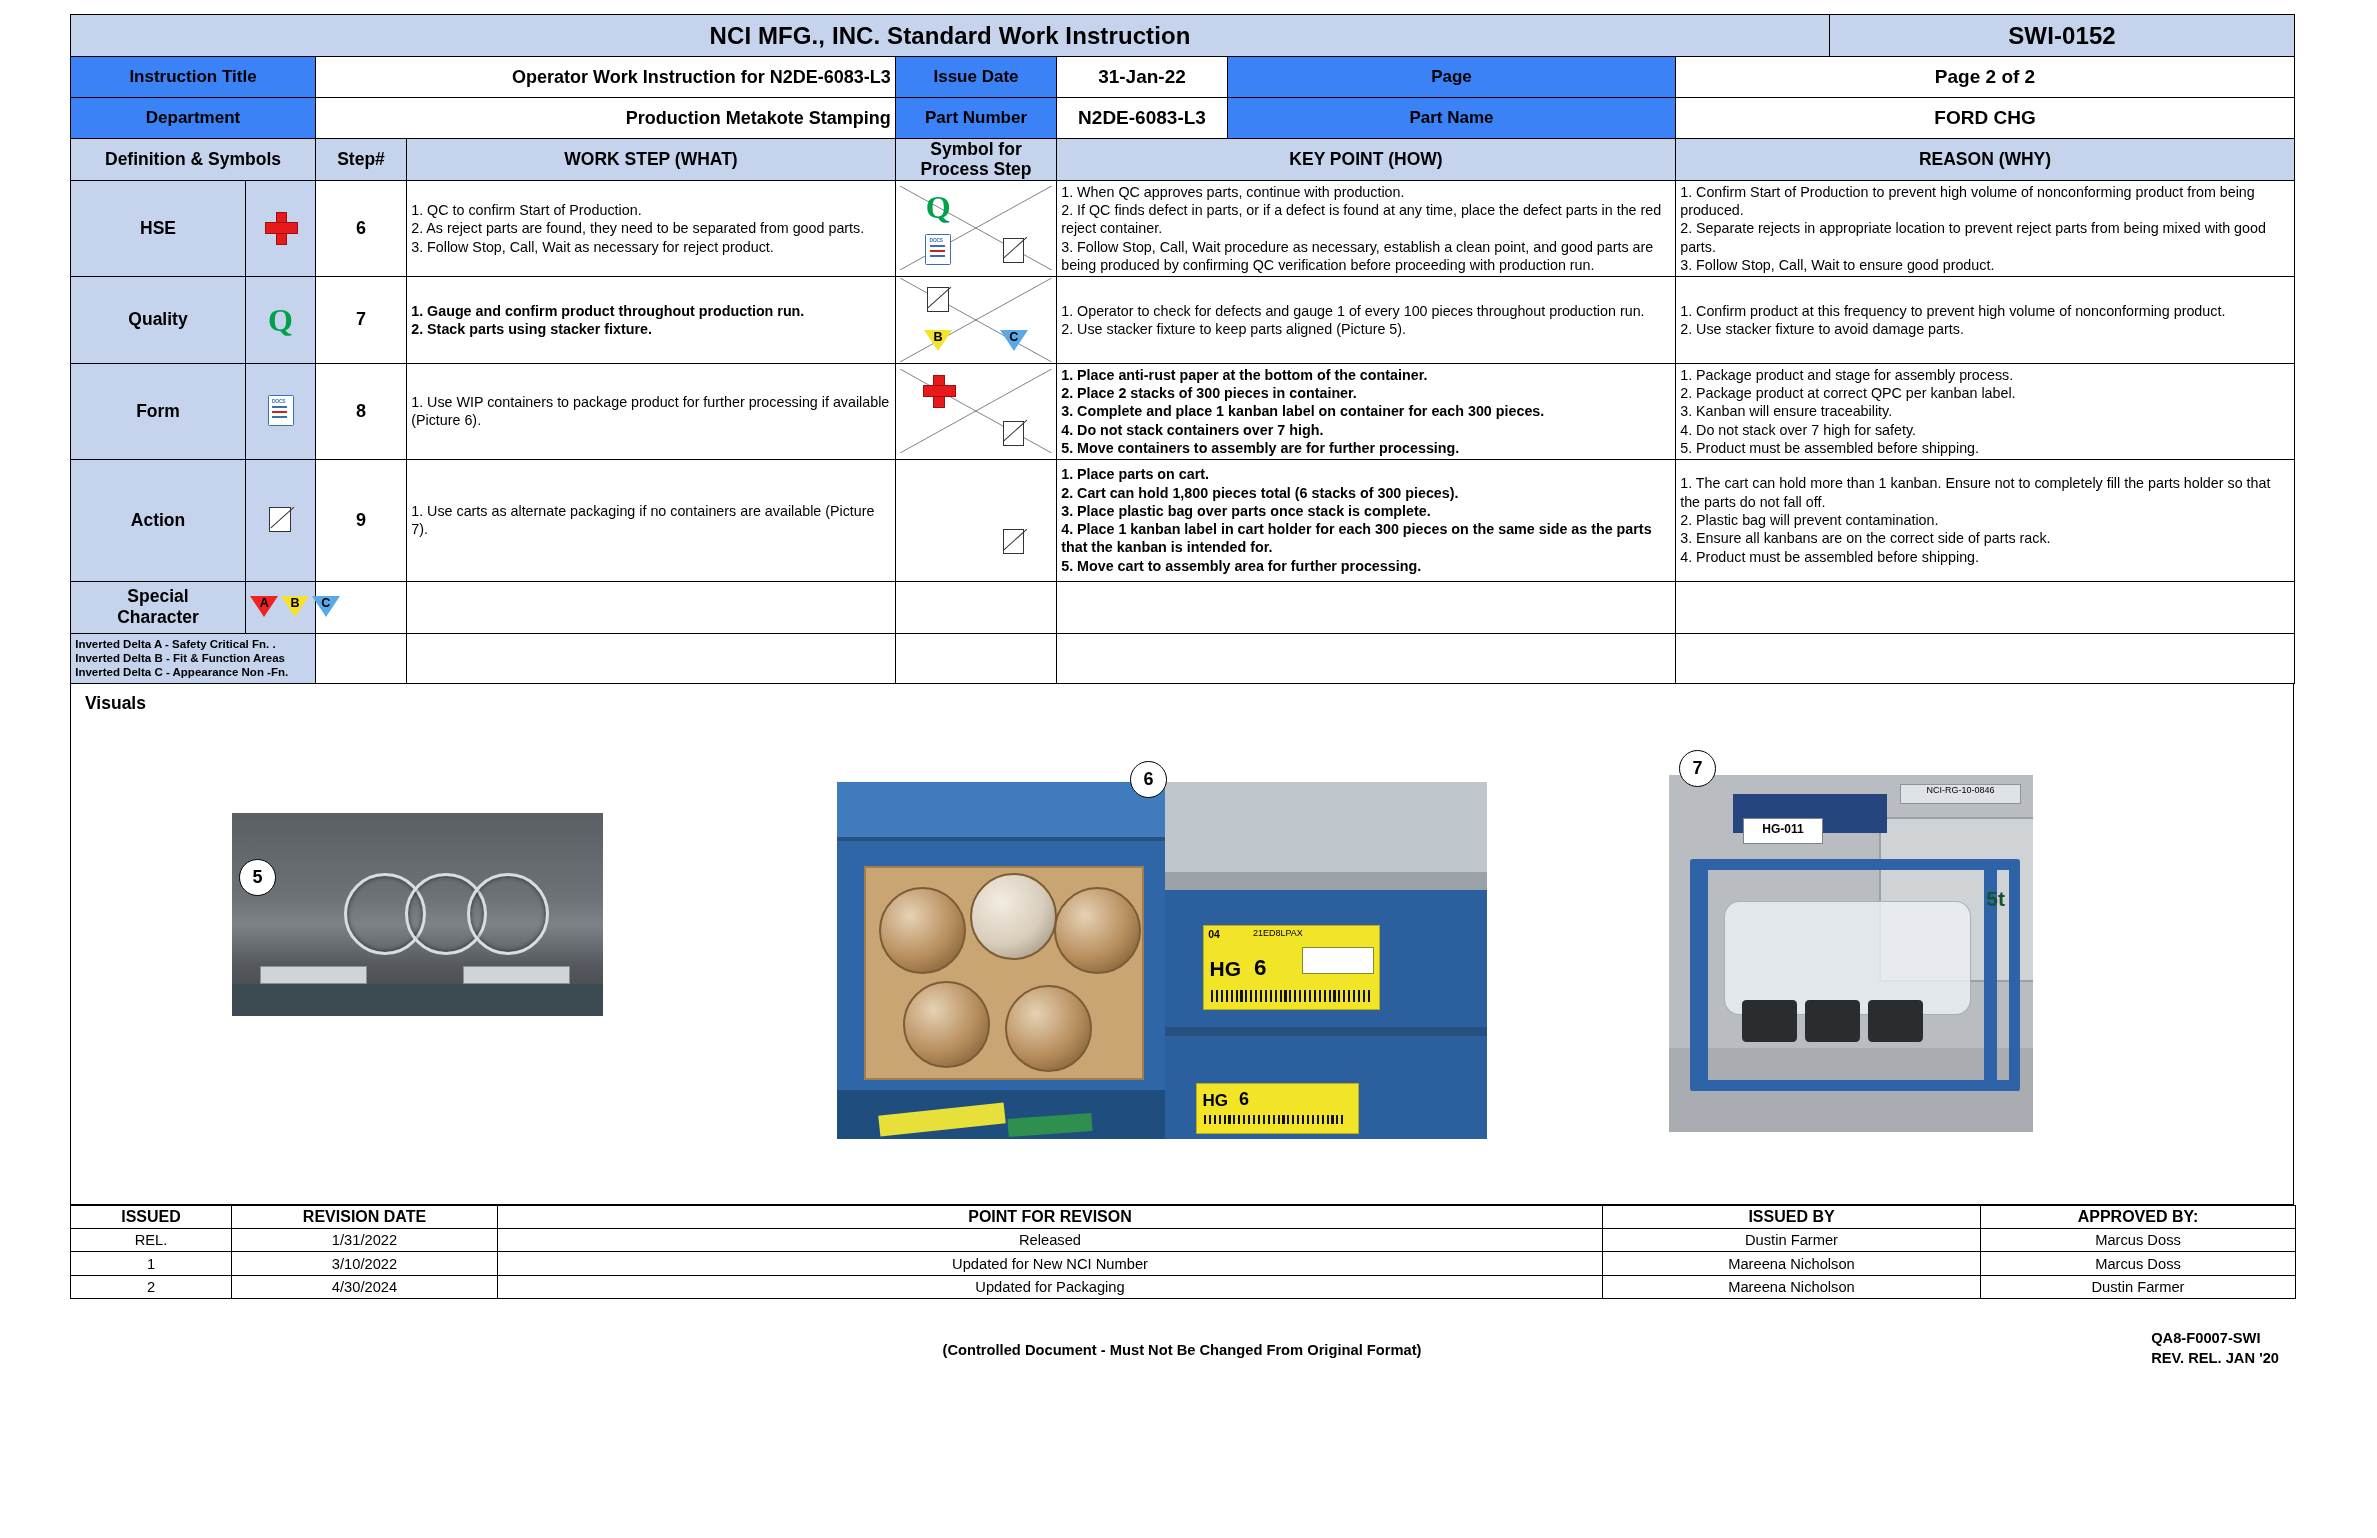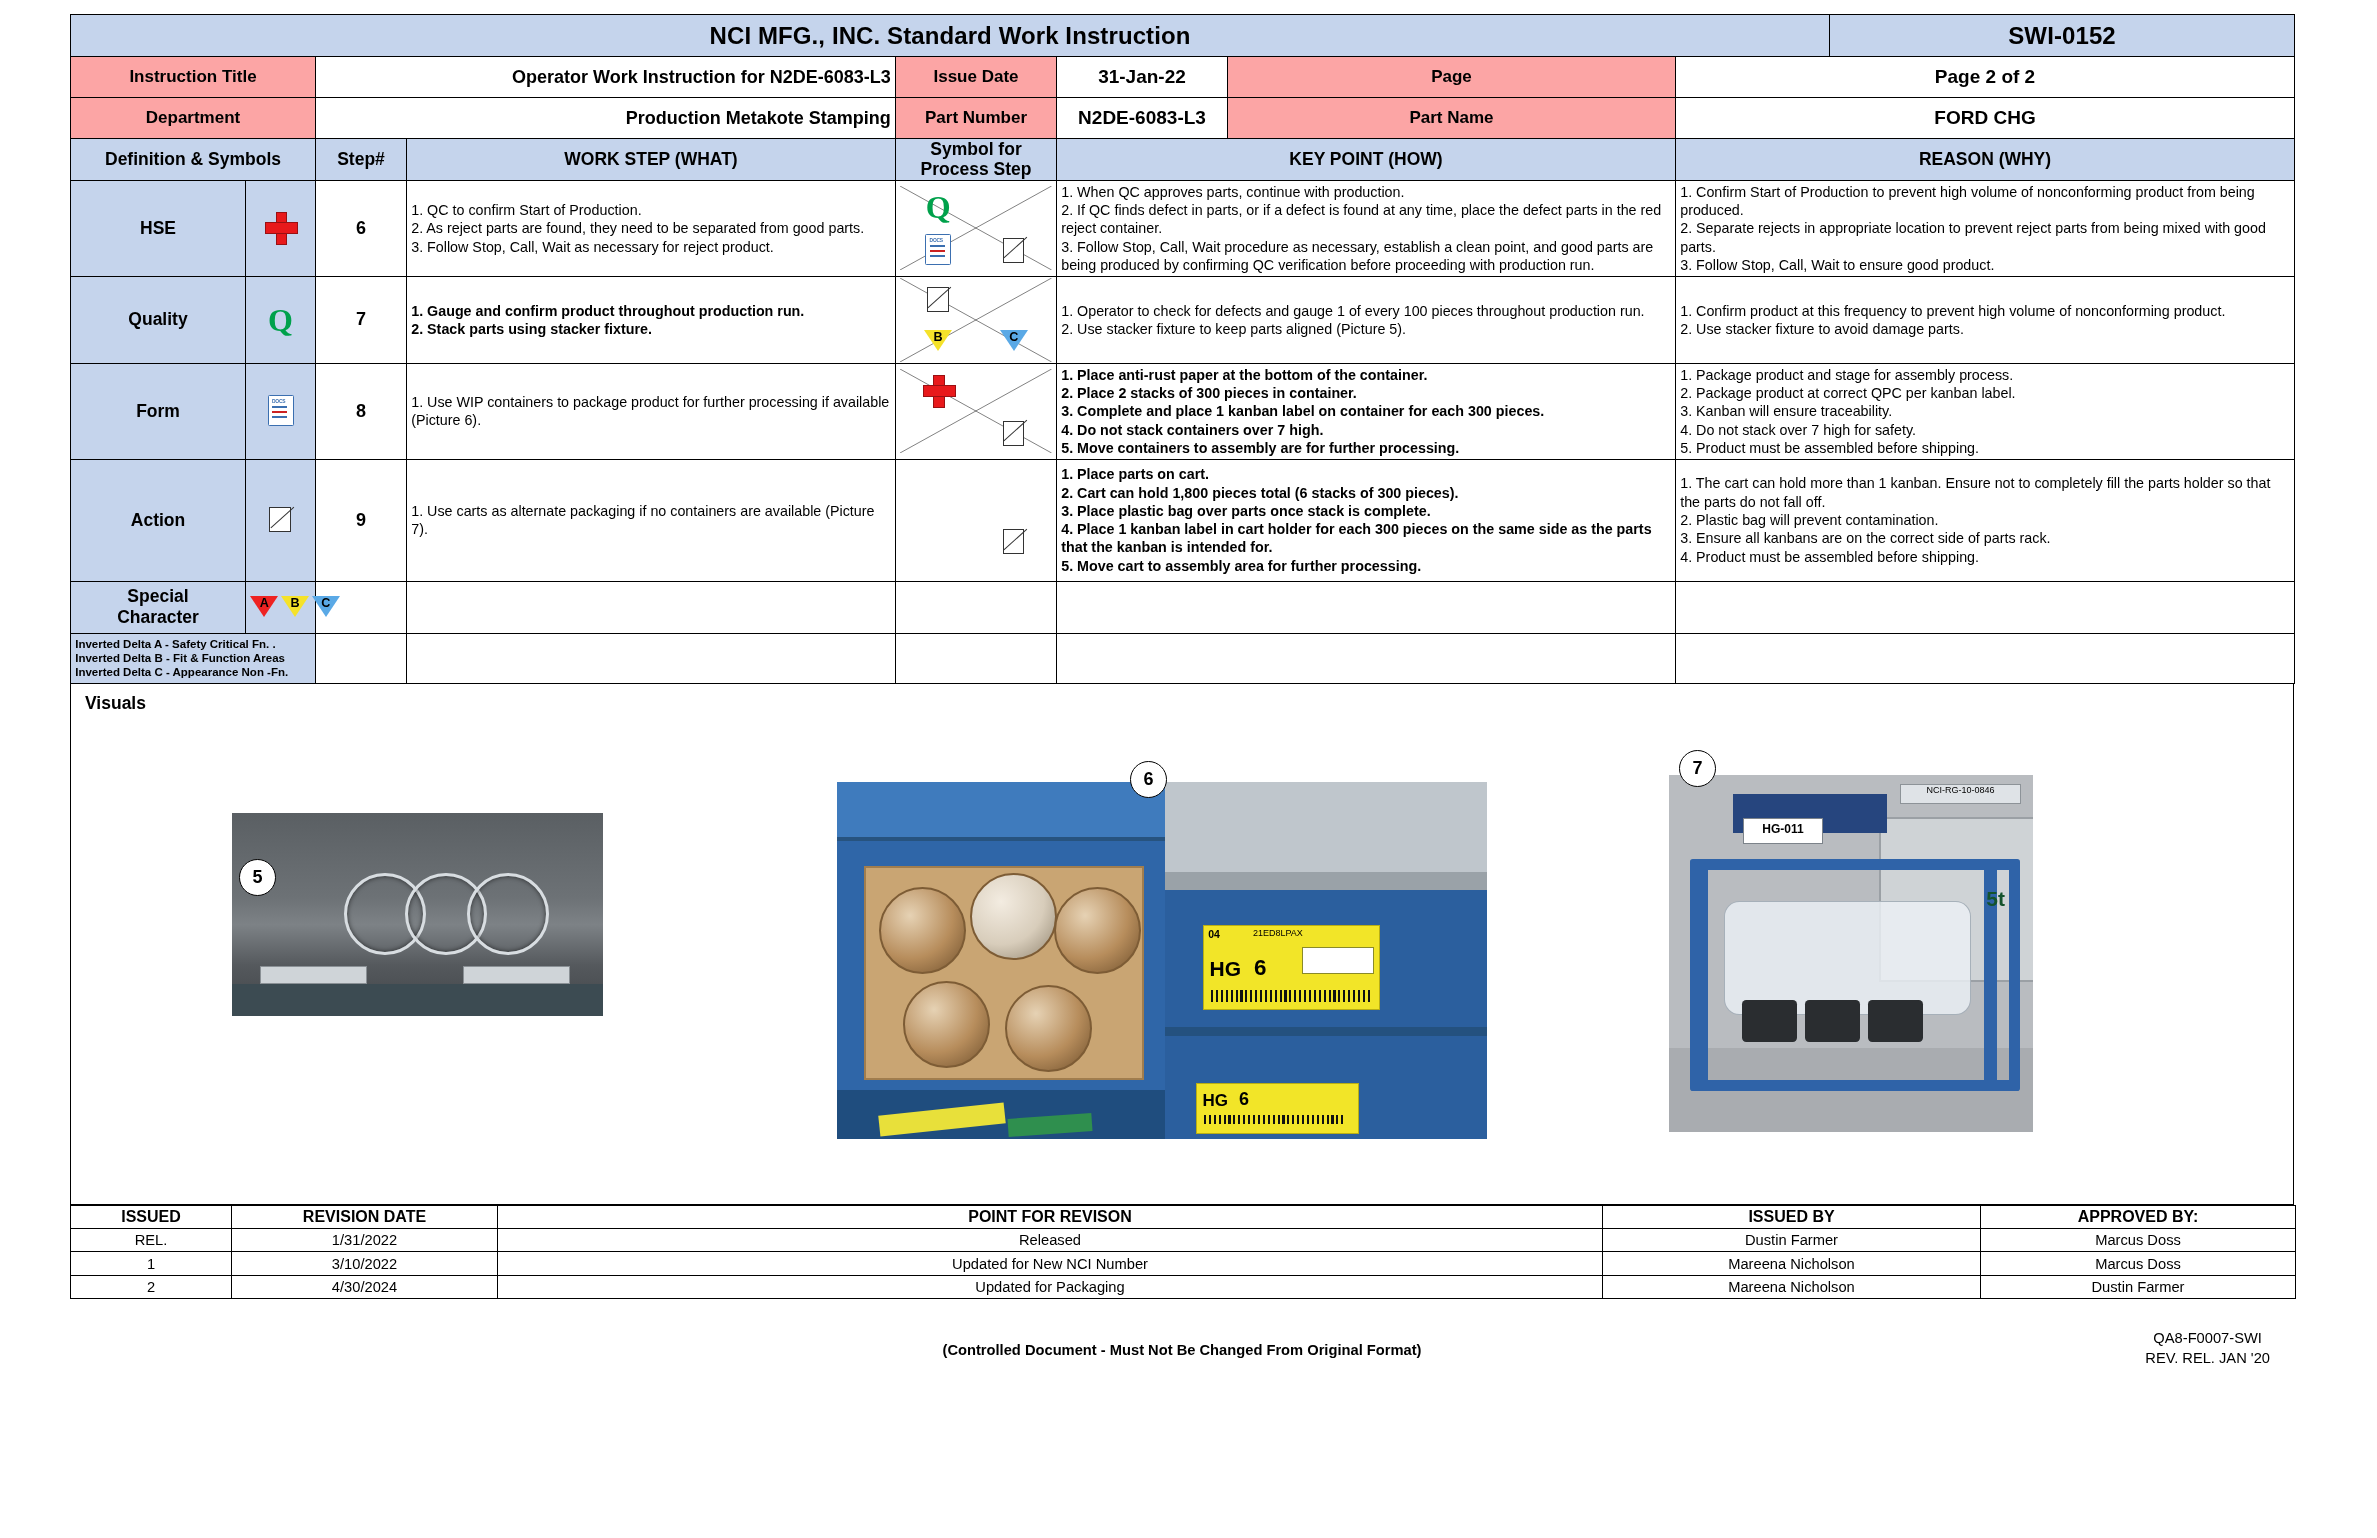--- a/index.html
+++ b/index.html
@@ -33,21 +33,21 @@
     box-sizing: border-box;
   }
   .hdr-title {
     background: #c5d4ec;
     text-align: center;
     font-weight: bold;
     font-size: 24px;
     letter-spacing: 0.1px;
   }
   .hdr-label {
-    background: #fca5a5;
+    background: #3b82f6;
     text-align: center;
     font-weight: bold;
     font-size: 17px;
   }
   .val-cell {
     text-align: right;
     font-weight: bold;
     font-size: 18px;
     padding-left: 8.4px;
   }
@@ -330,25 +330,25 @@
   .footer .ctr {
     position: absolute;
     left: 0; right: 0;
     top: 12.6px;
     text-align: center;
     font-size: 14.7px;
     font-weight: bold;
   }
   .footer .right {
     position: absolute;
-    right: 24px;
+    right: 15px;
     top: 0;
-    text-align: center;
+    text-align: left;
     font-size: 14.7px;
-    font-weight: normal;
+    font-weight: bold;
     line-height: 1.35;
   }
 </style>
 </head>
 <body>
 
 <div class="page">
     <table class="swi">
       <colgroup>
         <col style="width:175px">

